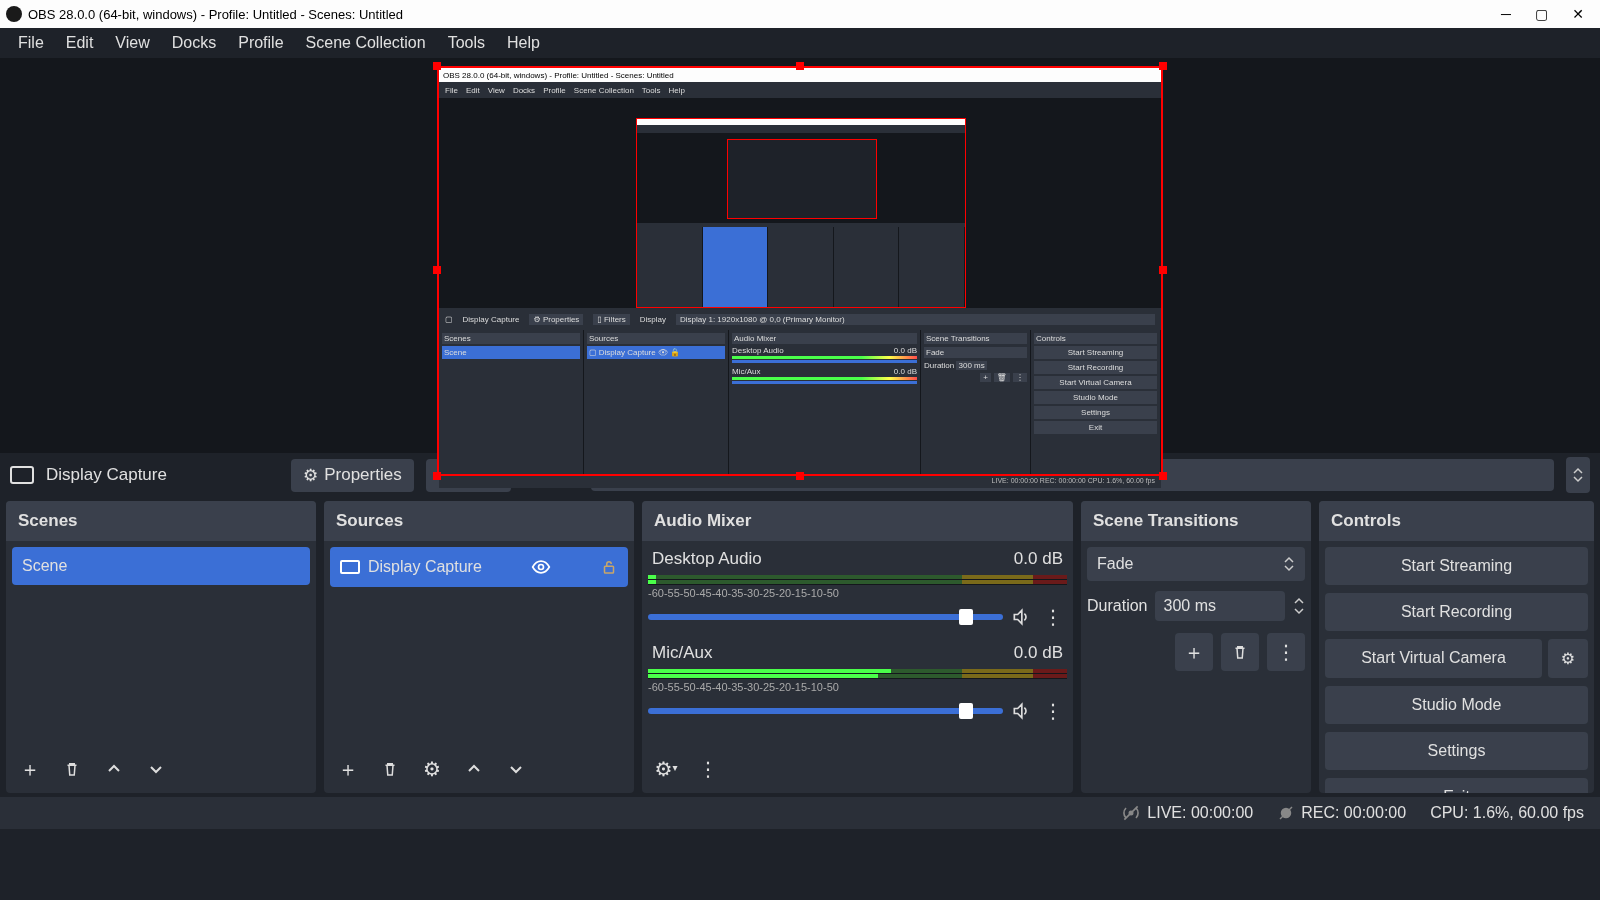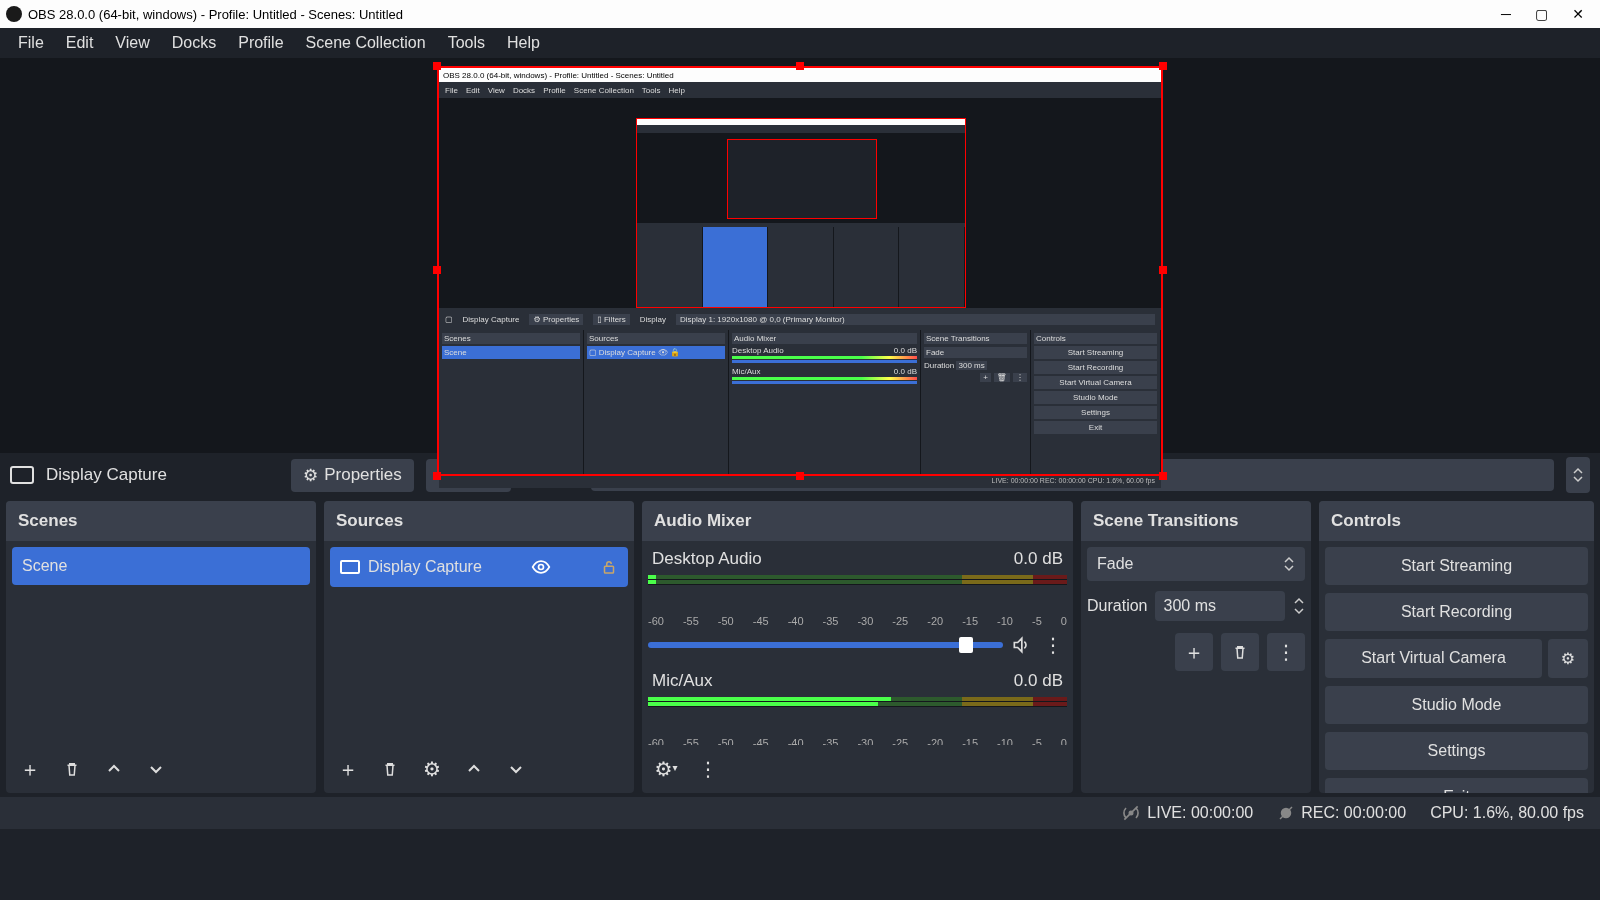--- a/index.html
+++ b/index.html
@@ -62,21 +62,21 @@
 
 .channel { margin-bottom: 10px; }
 .channel-header { display: flex; justify-content: space-between; font-size: 17px; padding: 2px 4px; }
 .meter { height: 10px; margin: 4px 0 0 0; position: relative; background: #14171c; }
 .meter .seg { position: absolute; top: 0; height: 4px; }
 .meter .seg2 { position: absolute; top: 5px; height: 4px; }
 .meter .green-bg { background: #2d5a2d; }
 .meter .yellow-bg { background: #7a6a1a; }
 .meter .red-bg { background: #6a1a1a; }
 .meter .green-on { background: #4aff4a; }
-.ticks { display: flex; justify-content: space-between; font-size: 11px; color: #aaa; padding: 2px 0; margin-top: 28px; }
+.ticks { display: flex; justify-content: flex-start; font-size: 11px; color: #aaa; padding: 2px 0; }
 .slider-row { display: flex; align-items: center; gap: 8px; margin-top: 2px; }
 .slider { flex: 1; height: 6px; background: #3b6fd6; border-radius: 3px; position: relative; }
 .slider .thumb { position: absolute; right: 30px; top: -5px; width: 14px; height: 16px; background: #fff; border-radius: 2px; }
 
 
 .transitions-dock .select { background: #3a404c; padding: 8px 10px; border-radius: 4px; display: flex; justify-content: space-between; align-items: center; margin-bottom: 10px; cursor: pointer; font-size: 16px; }
 .transitions-dock .duration-row { display: flex; align-items: center; gap: 8px; font-size: 16px; margin-bottom: 12px; }
 .transitions-dock .duration-input { background: #3a404c; padding: 6px 8px; border-radius: 4px; flex: 1; }
 .transitions-dock .btns-row { display: flex; gap: 8px; justify-content: flex-end; }
 .transitions-dock .sq-btn { width: 38px; height: 38px; background: #3a404c; border-radius: 4px; display: flex; align-items: center; justify-content: center; font-size: 20px; cursor: pointer; }
@@ -460,15 +460,15 @@
   <div class="stat">
     <span>
         <svg width="18" height="18" viewBox="0 0 24 24">
           <circle cx="12" cy="12" r="7" fill="#888"></circle>
           <line x1="4" y1="20" x2="20" y2="4" stroke="#888" stroke-width="2"></line>
         </svg>
       </span>
     <span>REC: 00:00:00</span>
   </div>
   <div class="stat">
-    <span>CPU: 1.6%, 80.00 fps</span>
+    <span>CPU: 1.6%, 60.00 fps</span>
   </div>
 </div>
 
 </body></html>

